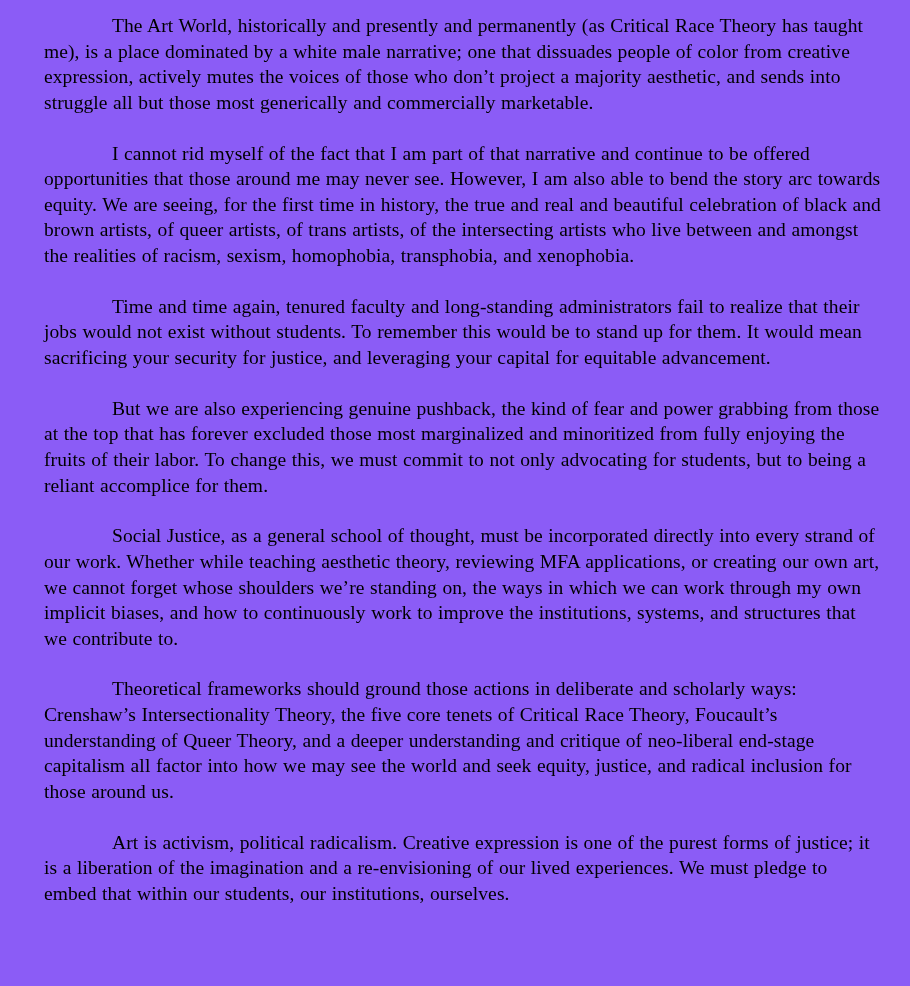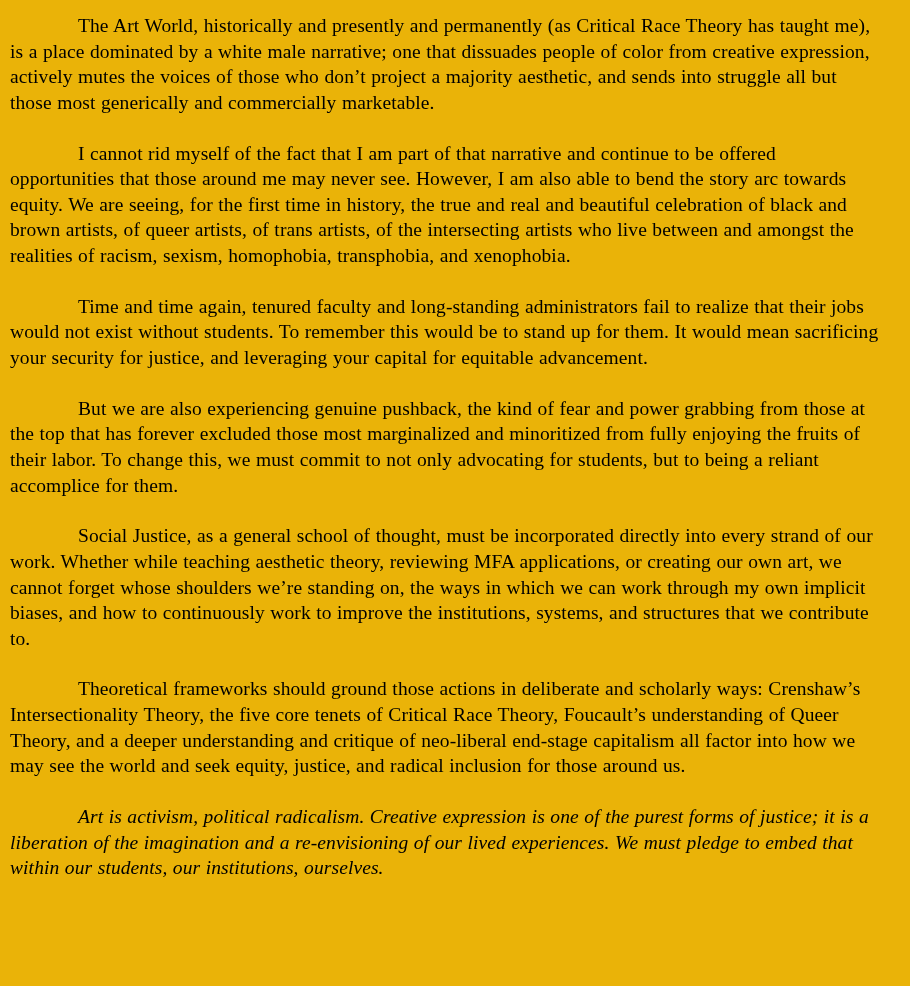--- a/index.html
+++ b/index.html
@@ -11,35 +11,34 @@
     width: 910px;
     min-height: 986px;
     box-sizing: border-box;
     font-family: "Liberation Serif", "DejaVu Serif", serif;
     color: #000000;
   }
   .page {
     box-sizing: border-box;
     width: 910px;
     min-height: 986px;
-    padding: 13px 28px 20px 10px;
-    background: #eab308;
+    padding: 13px 28px 20px 44px;
+    background: #8b5cf6;
   }
   .para {
     margin: 0 0 25px 0;
     font-size: 19.5px;
     line-height: 1.315;
     text-indent: 68px;
     text-align: left;
     letter-spacing: 0.1px;
     word-spacing: 0.5px;
   }
   .para:last-child {
     margin-bottom: 8px;
-    font-style: italic;
   }
 </style>
 </head>
 <body>
 
 <div class="page">
   <p class="para">The Art World, historically and presently and permanently (as Critical Race Theory has taught me), is a place dominated by a white male narrative; one that dissuades people of color from creative expression, actively mutes the voices of those who don’t project a majority aesthetic, and sends into struggle all but those most generically and commercially marketable.</p>
   <p class="para">I cannot rid myself of the fact that I am part of that narrative and continue to be offered opportunities that those around me may never see. However, I am also able to bend the story arc towards equity. We are seeing, for the first time in history, the true and real and beautiful celebration of black and brown artists, of queer artists, of trans artists, of the intersecting artists who live between and amongst the realities of racism, sexism, homophobia, transphobia, and xenophobia.</p>
   <p class="para">Time and time again, tenured faculty and long-standing administrators fail to realize that their jobs would not exist without students. To remember this would be to stand up for them. It would mean sacrificing your security for justice, and leveraging your capital for equitable advancement.</p>
   <p class="para">But we are also experiencing genuine pushback, the kind of fear and power grabbing from those at the top that has forever excluded those most marginalized and minoritized from fully enjoying the fruits of their labor. To change this, we must commit to not only advocating for students, but to being a reliant accomplice for them.</p>

